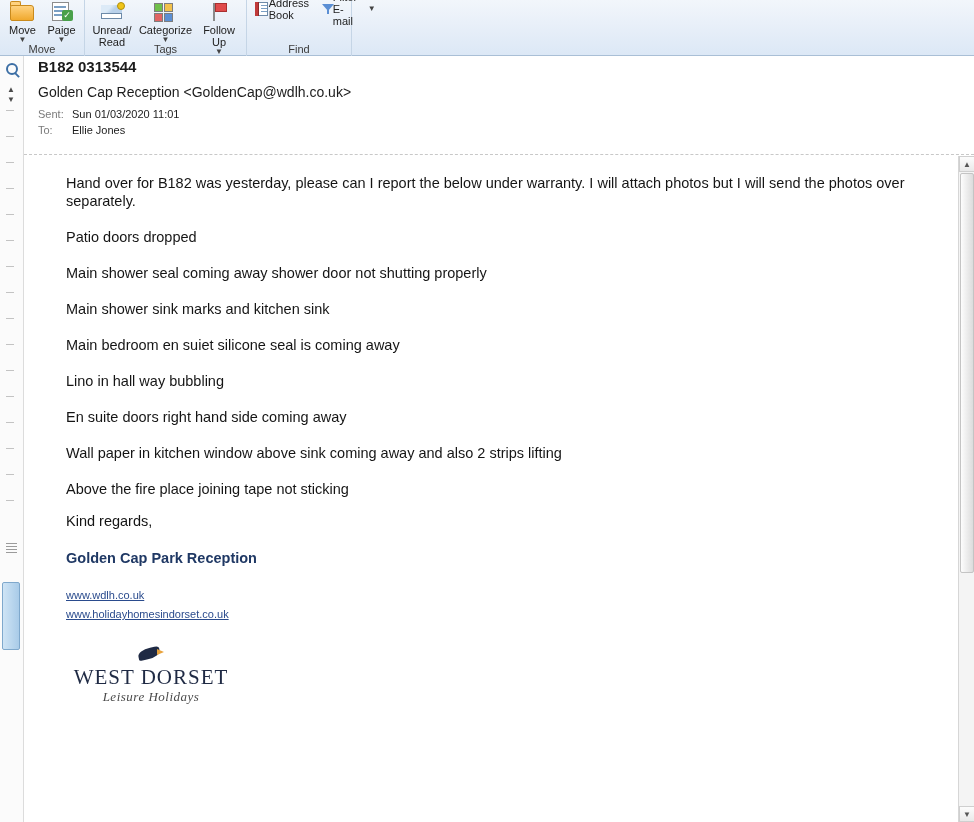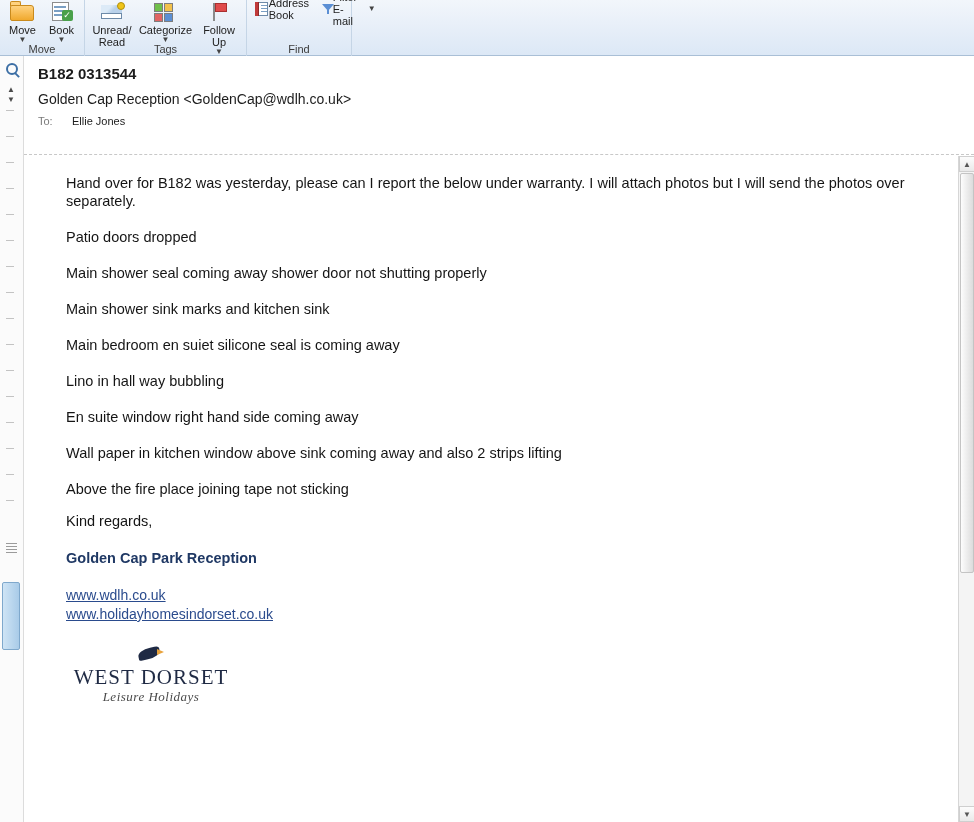--- a/index.html
+++ b/index.html
@@ -175,21 +175,21 @@
     position:absolute; left:2px; top:526px; width:18px; height:68px;
     background: linear-gradient(to right,#cfe4f5,#a9cbe8);
     border:1px solid #7fa8cc; border-radius:2px;
   }
 
   .msg-head {
     position: absolute; top: 0; left: 24px;
     width: 950px; height: 99px;
     background: #ffffff;
     border-bottom: 1px dashed #c8c8c8;
-    padding: 9px 10px 0 14px;
+    padding: 2px 10px 0 14px;
   }
   .subject {
     font-size: 15px; font-weight: bold; color: #1c1c1c;
     margin: 0 0 9px 0;
   }
   .fromline {
     font-size: 14px; color: #1c1c1c; margin-bottom: 7px;
   }
   .fromline .name { font-weight: normal; }
   .fromline .addr { }
@@ -205,21 +205,21 @@
     overflow: hidden;
     background: #fff;
     padding: 18px 30px 0 42px;
     font-size: 14.5px;
     color: #151515;
     line-height: 18px;
   }
   .msg-body p { margin: 0 0 18px 0; }
   .sig-name { font-weight: bold; color: #1f3864; font-size: 14.5px; }
   .sig-line { margin: 0; line-height: 19px; font-size: 14.5px; }
-  .sig-link { color: #2a4b8d; text-decoration: underline; display:block; line-height: 19px; font-size: 14px;}
+  .sig-link { color: #2a4b8d; text-decoration: underline; display:block; line-height: 19px; font-size: 11px;}
   .sig-block { margin-top: -4px; }
 
   .logo {
     margin-top: 22px;
     width: 170px;
   }
   .logo-bird {
     width: 30px; height: 18px; margin: 0 auto 2px auto; position: relative;
   }
   .logo-bird .wing {
@@ -280,21 +280,21 @@
             <span class="caret">▼</span>
           </div>
           <div class="bigbtn">
             <span class="ic ic-rules gi">
               <span class="pg"></span>
                 <span class="ln ln1"></span>
                 <span class="ln ln2"></span>
                 <span class="ln ln3"></span>
                 <span class="chk">✓</span>
             </span>
-            <span class="lbl">Book</span>
+            <span class="lbl">Paige</span>
             <span class="caret">▼</span>
           </div>
         </div>
         <div class="rgroup-title">Move</div>
       </div>
 
       <div class="rgroup" style="width:162px;">
         <div class="rgroup-body">
           <div class="bigbtn">
             <span class="ic ic-unread gi">
@@ -390,33 +390,37 @@
       <div class="rail-thumb"></div>
     </div>
 
     <div class="msg-head">
       <div class="subject">B182 0313544</div>
       <div class="fromline">
         <span class="name">Golden Cap Reception</span>
         <span class="addr">&lt;GoldenCap@wdlh.co.uk&gt;</span>
       </div>
       <div class="metarow">
+        <span class="metalabel">Sent:</span>
+        <span class="metaval">Sun 01/03/2020 11:01</span>
+      </div>
+      <div class="metarow">
         <span class="metalabel">To:</span>
         <span class="metaval">Ellie Jones</span>
       </div>
     </div>
 
     <div class="msg-body">
       <p>Hand over for B182 was yesterday, please can I report the below under warranty. I will attach photos but I will send the photos over separately.</p>
       <p>Patio doors dropped</p>
       <p>Main shower seal coming away shower door not shutting properly</p>
       <p>Main shower sink marks and kitchen sink</p>
       <p>Main bedroom en suiet silicone seal is coming away</p>
       <p>Lino in hall way bubbling</p>
-      <p>En suite window right hand  side coming away</p>
+      <p>En suite doors right hand  side coming away</p>
       <p>Wall paper in kitchen window above sink coming away and also 2 strips lifting</p>
       <p>Above the fire place joining tape not sticking</p>
 
       <div class="sig-block">
         <p class="sig-line">Kind regards,</p>
         <p class="sig-line sig-name">Golden Cap Park Reception</p>
         <a class="sig-link" href="#">www.wdlh.co.uk</a>
         <a class="sig-link" href="#">www.holidayhomesindorset.co.uk</a>
       </div>
 

